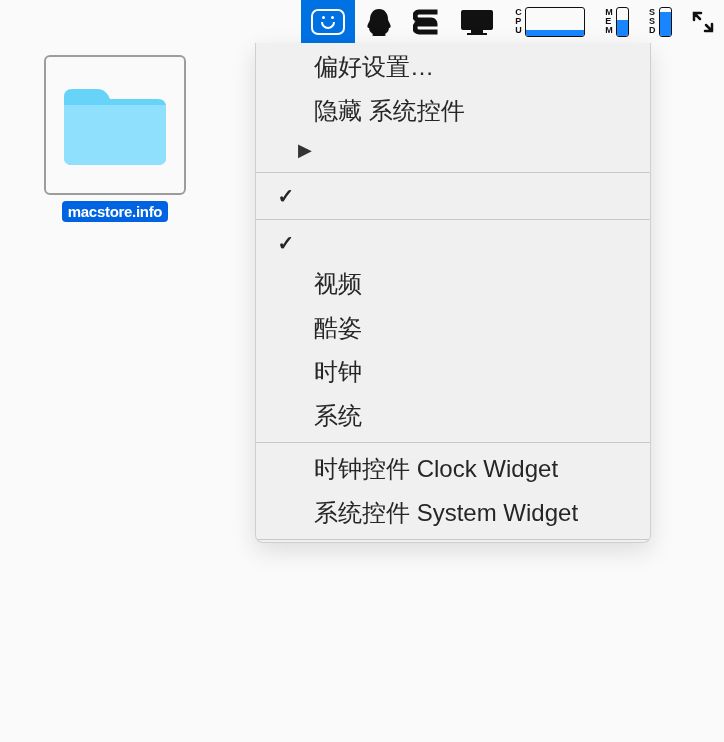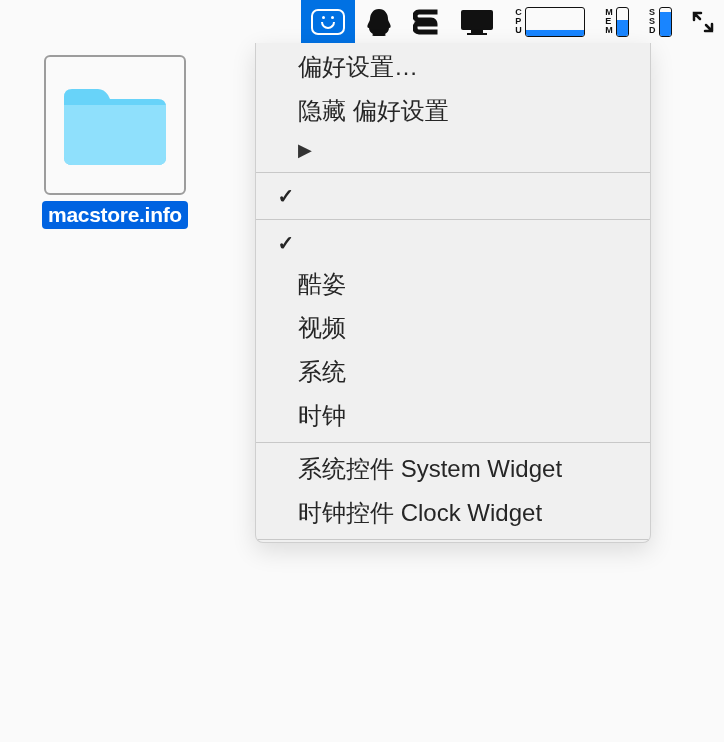--- a/index.html
+++ b/index.html
@@ -48,21 +48,21 @@
       justify-content: center;
     }
     .folder-svg {
       width: 110px;
       height: 88px;
     }
     .folder-label {
       margin-top: 6px;
       background: #0063e1;
       color: #fff;
-      font-size: 21px;
+      font-size: 15px;
       font-weight: 600;
       padding: 2px 6px;
       border-radius: 4px;
       text-align: center;
       letter-spacing: -0.3px;
     }
     
     
     .menubar {
       position: absolute;
@@ -164,20 +164,21 @@
     .menu-check {
       width: 24px;
       display: inline-flex;
       align-items: center;
       justify-content: center;
       font-size: 20px;
       font-weight: 600;
     }
     .menu-text {
       flex: 1;
+      margin-left: 16px;
     }
     .menu-arrow {
       font-size: 18px;
       color: #333;
     }
     
     
     .smiley {
       width: 34px;
       height: 26px;
@@ -317,21 +318,21 @@
 
   <div class="dropdown">
 
     <div class="menu-section">
       <div class="menu-item">
         <span class="menu-check"></span>
         <span class="menu-text">偏好设置…</span>
       </div>
       <div class="menu-item">
         <span class="menu-check"></span>
-        <span class="menu-text">隐藏 偏好设置</span>
+        <span class="menu-text">隐藏 系统控件</span>
       </div>
       <div class="menu-item">
         <span class="menu-check"></span>
         <span class="menu-arrow">▶</span>
       </div>
     </div>
 
     <div class="menu-divider"></div>
 
     <div class="menu-section">
@@ -341,47 +342,47 @@
     </div>
 
     <div class="menu-divider"></div>
 
     <div class="menu-section">
       <div class="menu-item">
         <span class="menu-check">✓</span>
       </div>
       <div class="menu-item">
         <span class="menu-check"></span>
+        <span class="menu-text">视频</span>
+      </div>
+      <div class="menu-item">
+        <span class="menu-check"></span>
         <span class="menu-text">酷姿</span>
       </div>
       <div class="menu-item">
         <span class="menu-check"></span>
-        <span class="menu-text">视频</span>
+        <span class="menu-text">时钟</span>
       </div>
       <div class="menu-item">
         <span class="menu-check"></span>
         <span class="menu-text">系统</span>
       </div>
-      <div class="menu-item">
-        <span class="menu-check"></span>
-        <span class="menu-text">时钟</span>
-      </div>
     </div>
 
     <div class="menu-divider"></div>
 
     <div class="menu-section">
       <div class="menu-item">
         <span class="menu-check"></span>
+        <span class="menu-text">时钟控件 Clock Widget</span>
+      </div>
+      <div class="menu-item">
+        <span class="menu-check"></span>
         <span class="menu-text">系统控件 System Widget</span>
       </div>
-      <div class="menu-item">
-        <span class="menu-check"></span>
-        <span class="menu-text">时钟控件 Clock Widget</span>
-      </div>
     </div>
 
     <div class="menu-divider"></div>
 
 
   </div>
 
 </div>
 
 </body></html>

